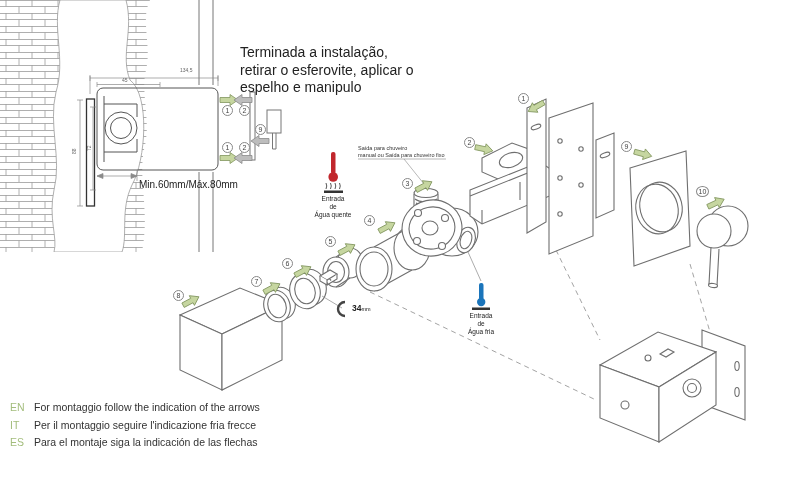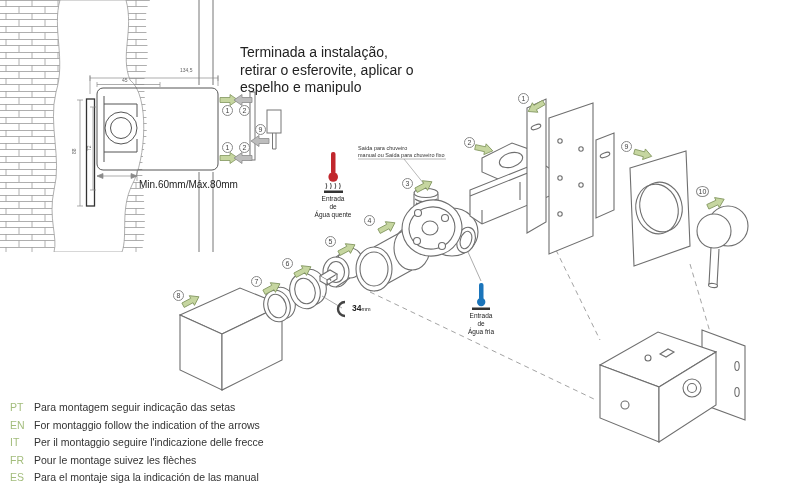--- a/index.html
+++ b/index.html
@@ -255,20 +255,18 @@
 <span class="num" style="left:621px;top:141px;">9</span>
 <span class="num w" style="left:696px;top:186px;">10</span>
 
 <span class="num" style="left:222px;top:105px;">1</span>
 <span class="num" style="left:239px;top:105px;">2</span>
 <span class="num" style="left:222px;top:142px;">1</span>
 <span class="num" style="left:239px;top:142px;">2</span>
 <span class="num" style="left:255px;top:124px;">9</span>
 
 <div class="langs">
-  <div class="langrow"><span class="langcode">PT</span><span>Para montagem seguir indicação das setas</span></div>
   <div class="langrow"><span class="langcode">EN</span><span>For montaggio follow the indication of the arrows</span></div>
-  <div class="langrow"><span class="langcode">IT</span><span>Per il montaggio seguire l'indicazione delle frecce</span></div>
-  <div class="langrow"><span class="langcode">FR</span><span>Pour le montage suivez les flèches</span></div>
-  <div class="langrow"><span class="langcode">ES</span><span>Para el montaje siga la indicación de las manual</span></div>
+  <div class="langrow"><span class="langcode">IT</span><span>Per il montaggio seguire l'indicazione fria frecce</span></div>
+  <div class="langrow"><span class="langcode">ES</span><span>Para el montaje siga la indicación de las flechas</span></div>
 </div>
 
 </div>
 
 </body></html>

